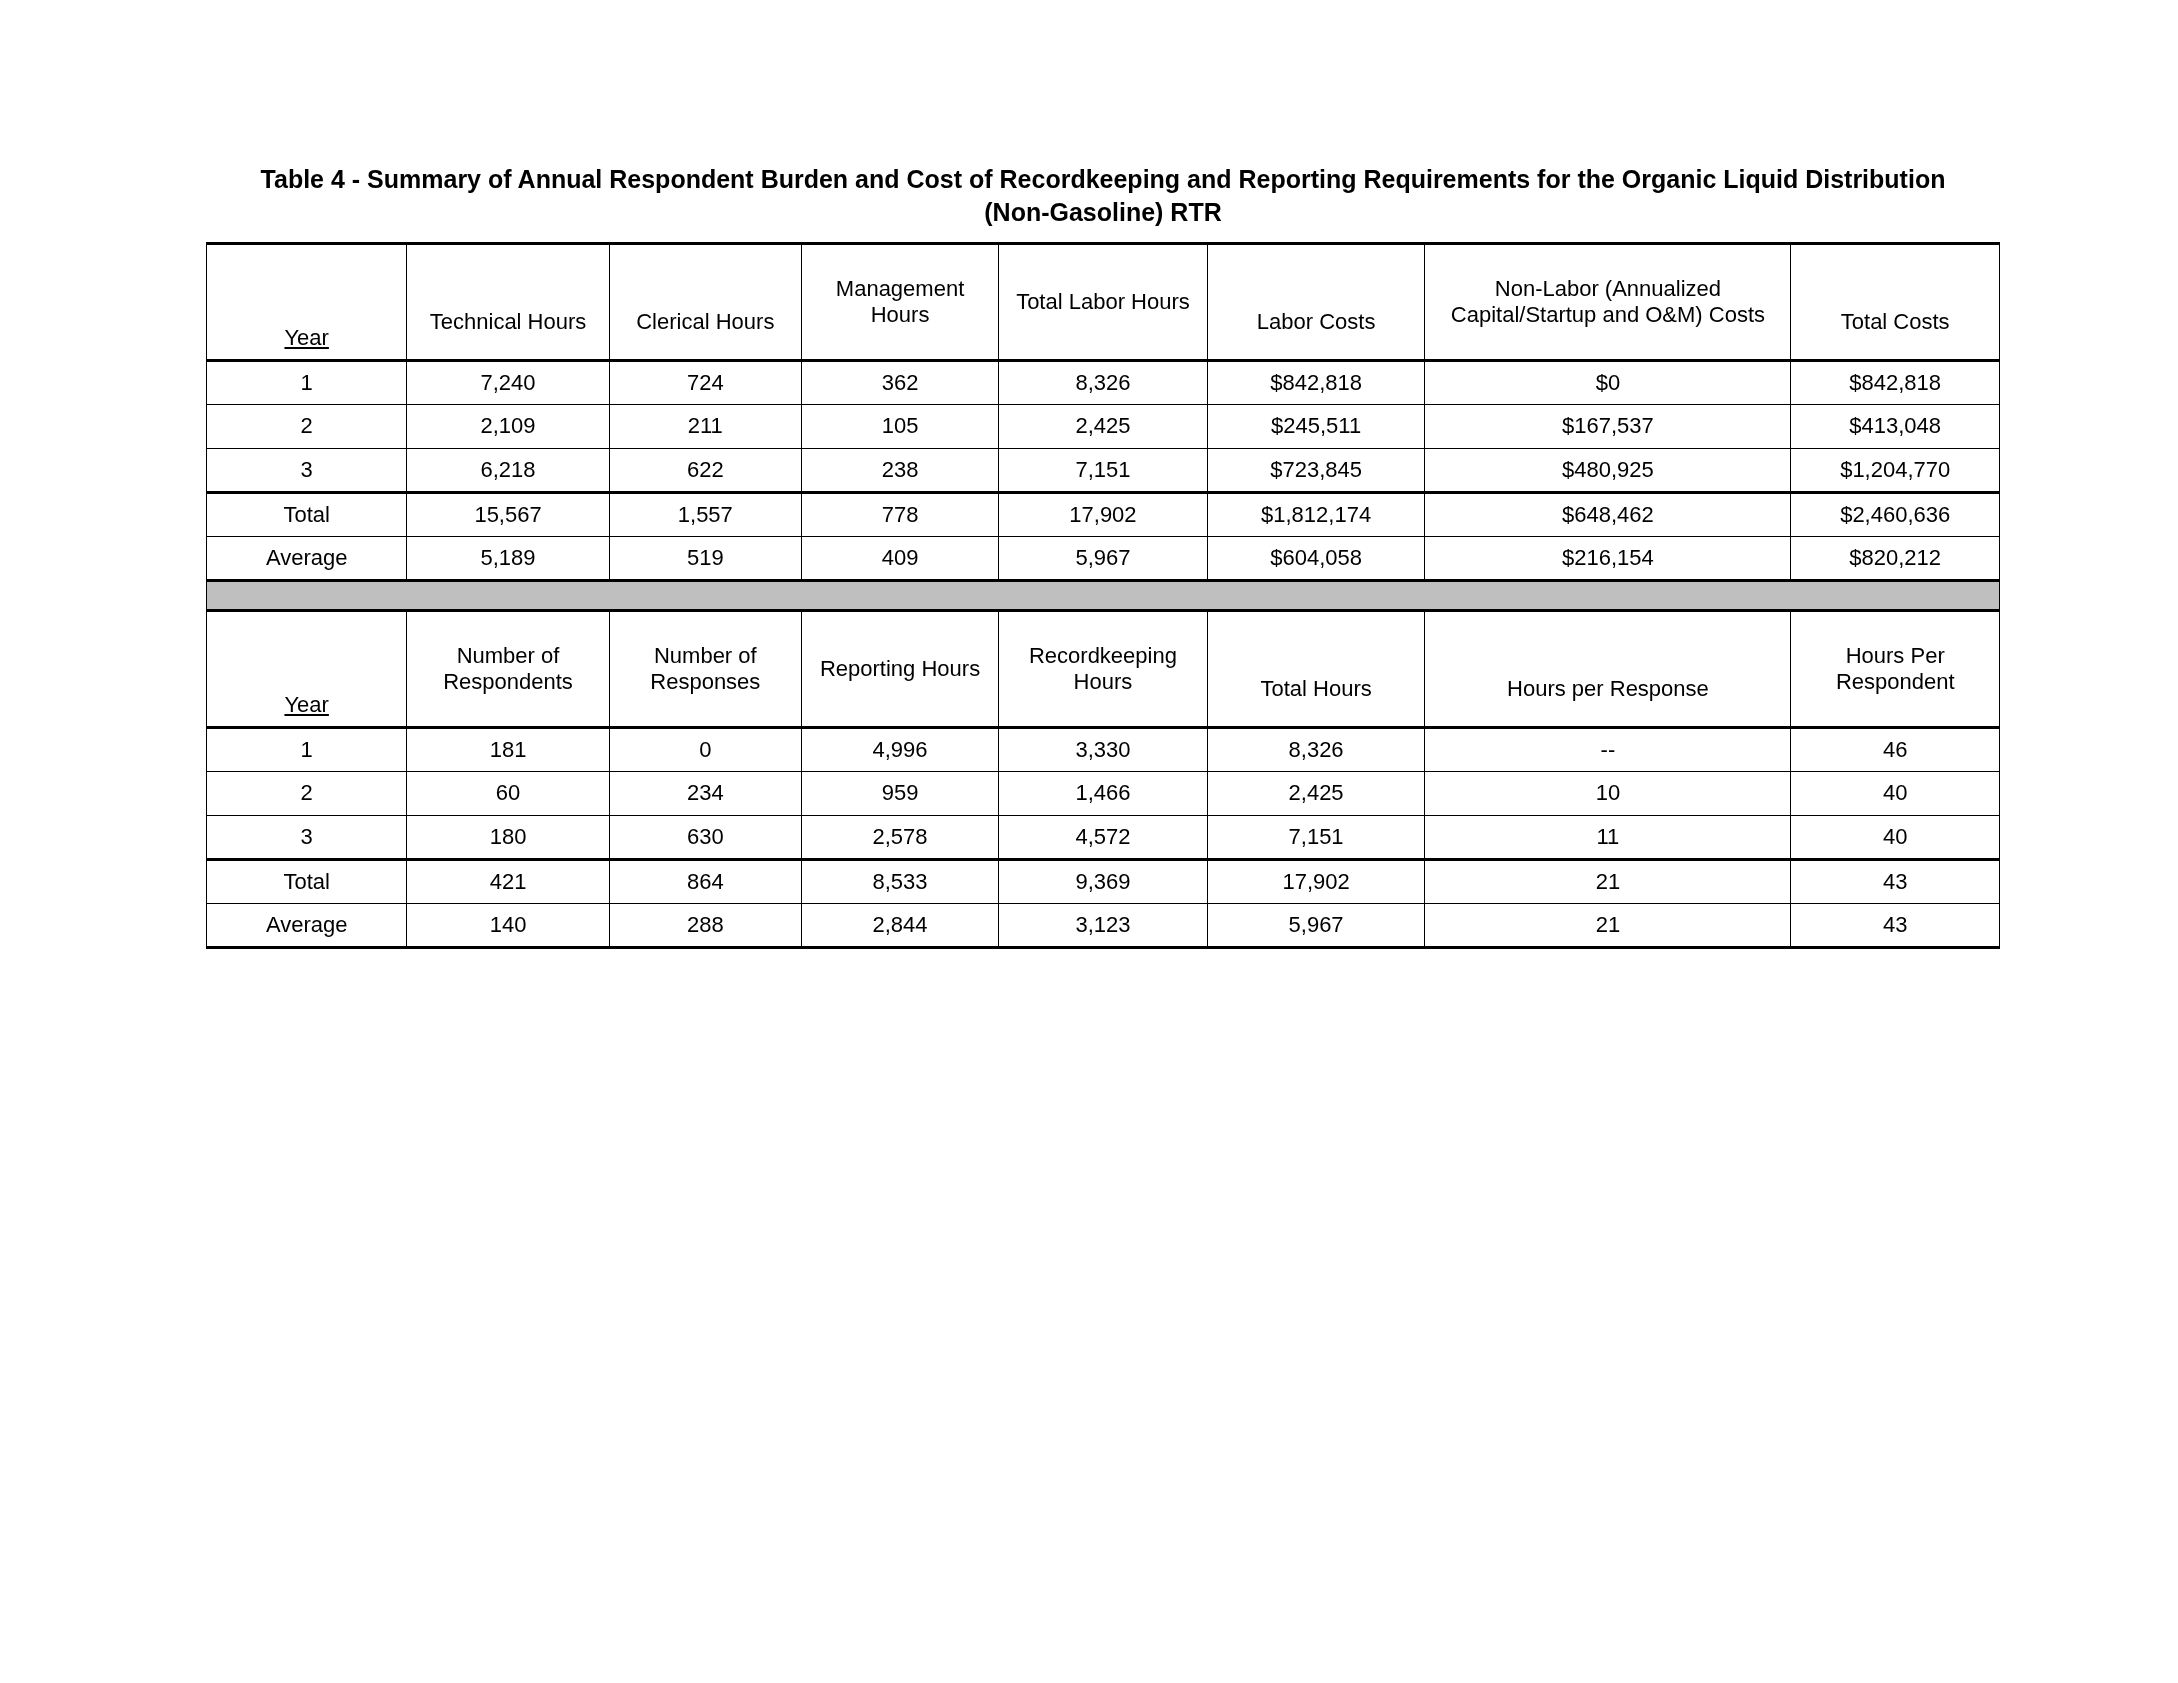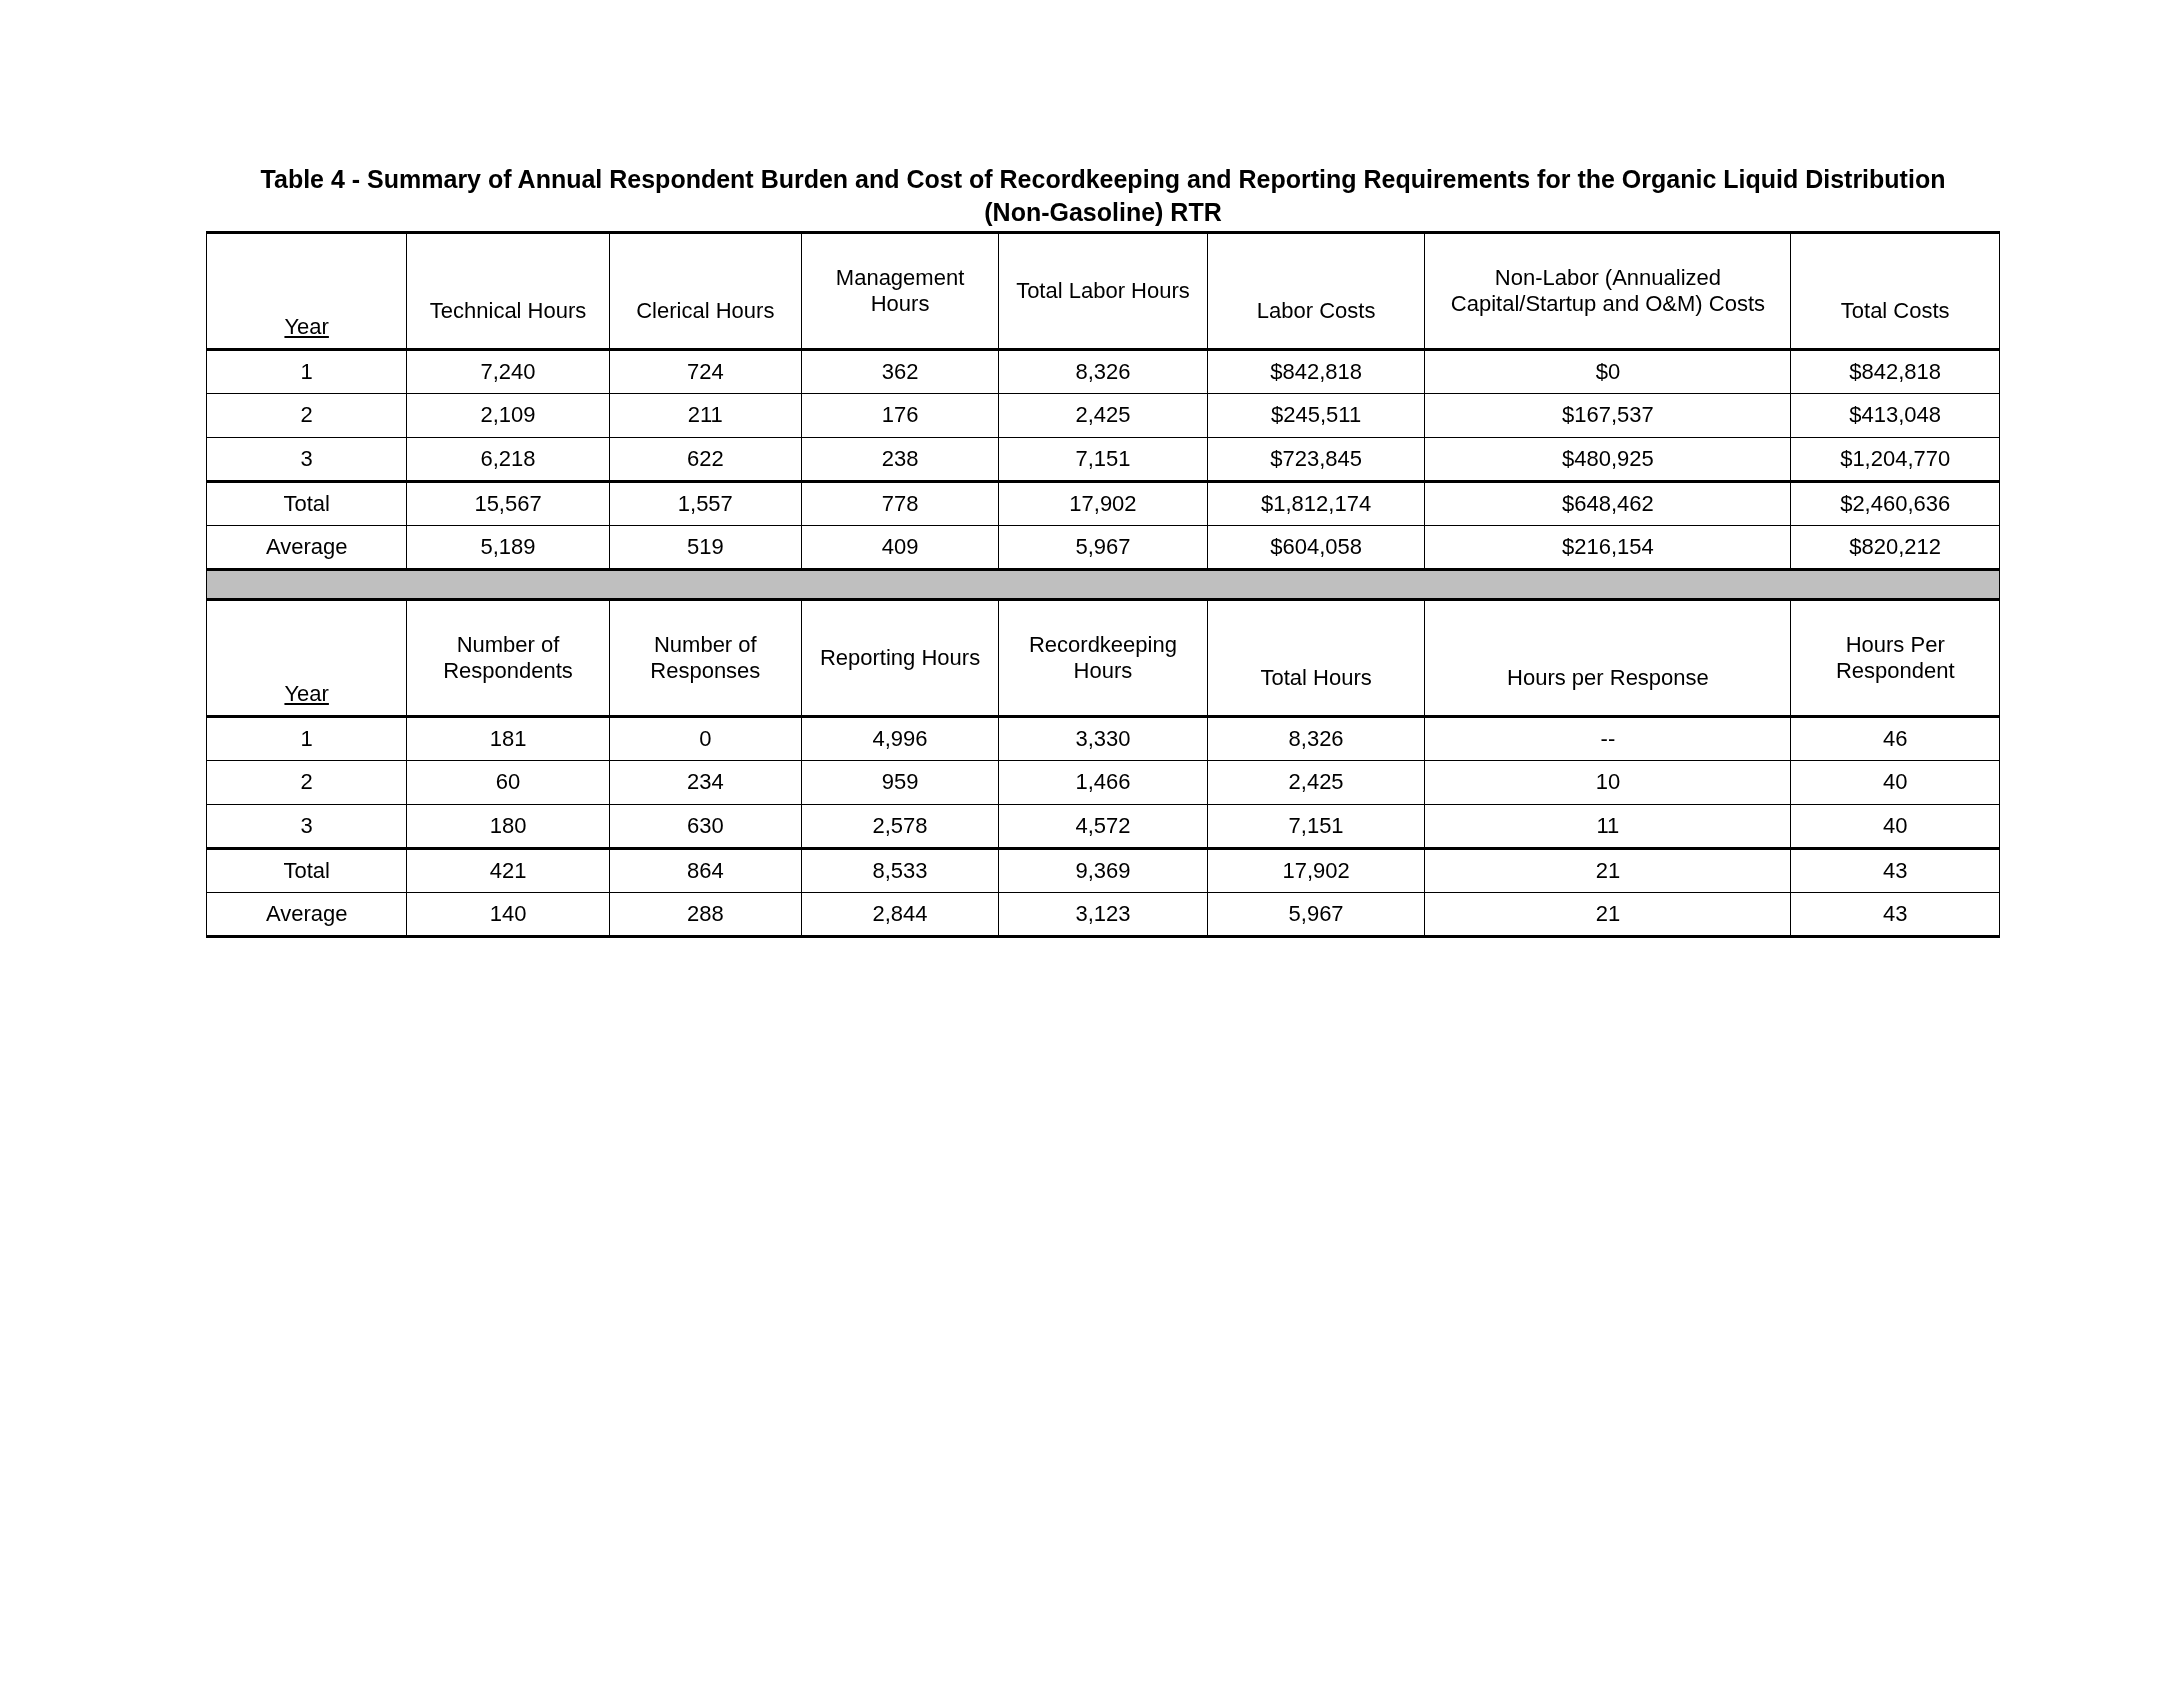--- a/index.html
+++ b/index.html
@@ -24,21 +24,21 @@
     position: absolute;
     left: 206px;
     top: 163px;
     width: 1794px;
   }
   .table-title {
     font-size: 25px;
     font-weight: bold;
     text-align: center;
     line-height: 1.32;
-    margin: 0 0 2px 0;
+    margin: 0 0 13px 0;
     padding: 0 20px;
   }
   table.burden {
     border-collapse: collapse;
     table-layout: fixed;
     width: 1794px;
     font-size: 22px;
   }
   table.burden td, table.burden th {
     border: 1.5px solid #000000;
@@ -135,21 +135,21 @@
           <td>362</td>
           <td>8,326</td>
           <td>$842,818</td>
           <td>$0</td>
           <td class="outer-right">$842,818</td>
         </tr>
         <tr class="data-row">
           <td class="outer-left">2</td>
           <td>2,109</td>
           <td>211</td>
-          <td>176</td>
+          <td>105</td>
           <td>2,425</td>
           <td>$245,511</td>
           <td>$167,537</td>
           <td class="outer-right">$413,048</td>
         </tr>
         <tr class="data-row">
           <td class="outer-left">3</td>
           <td>6,218</td>
           <td>622</td>
           <td>238</td>

